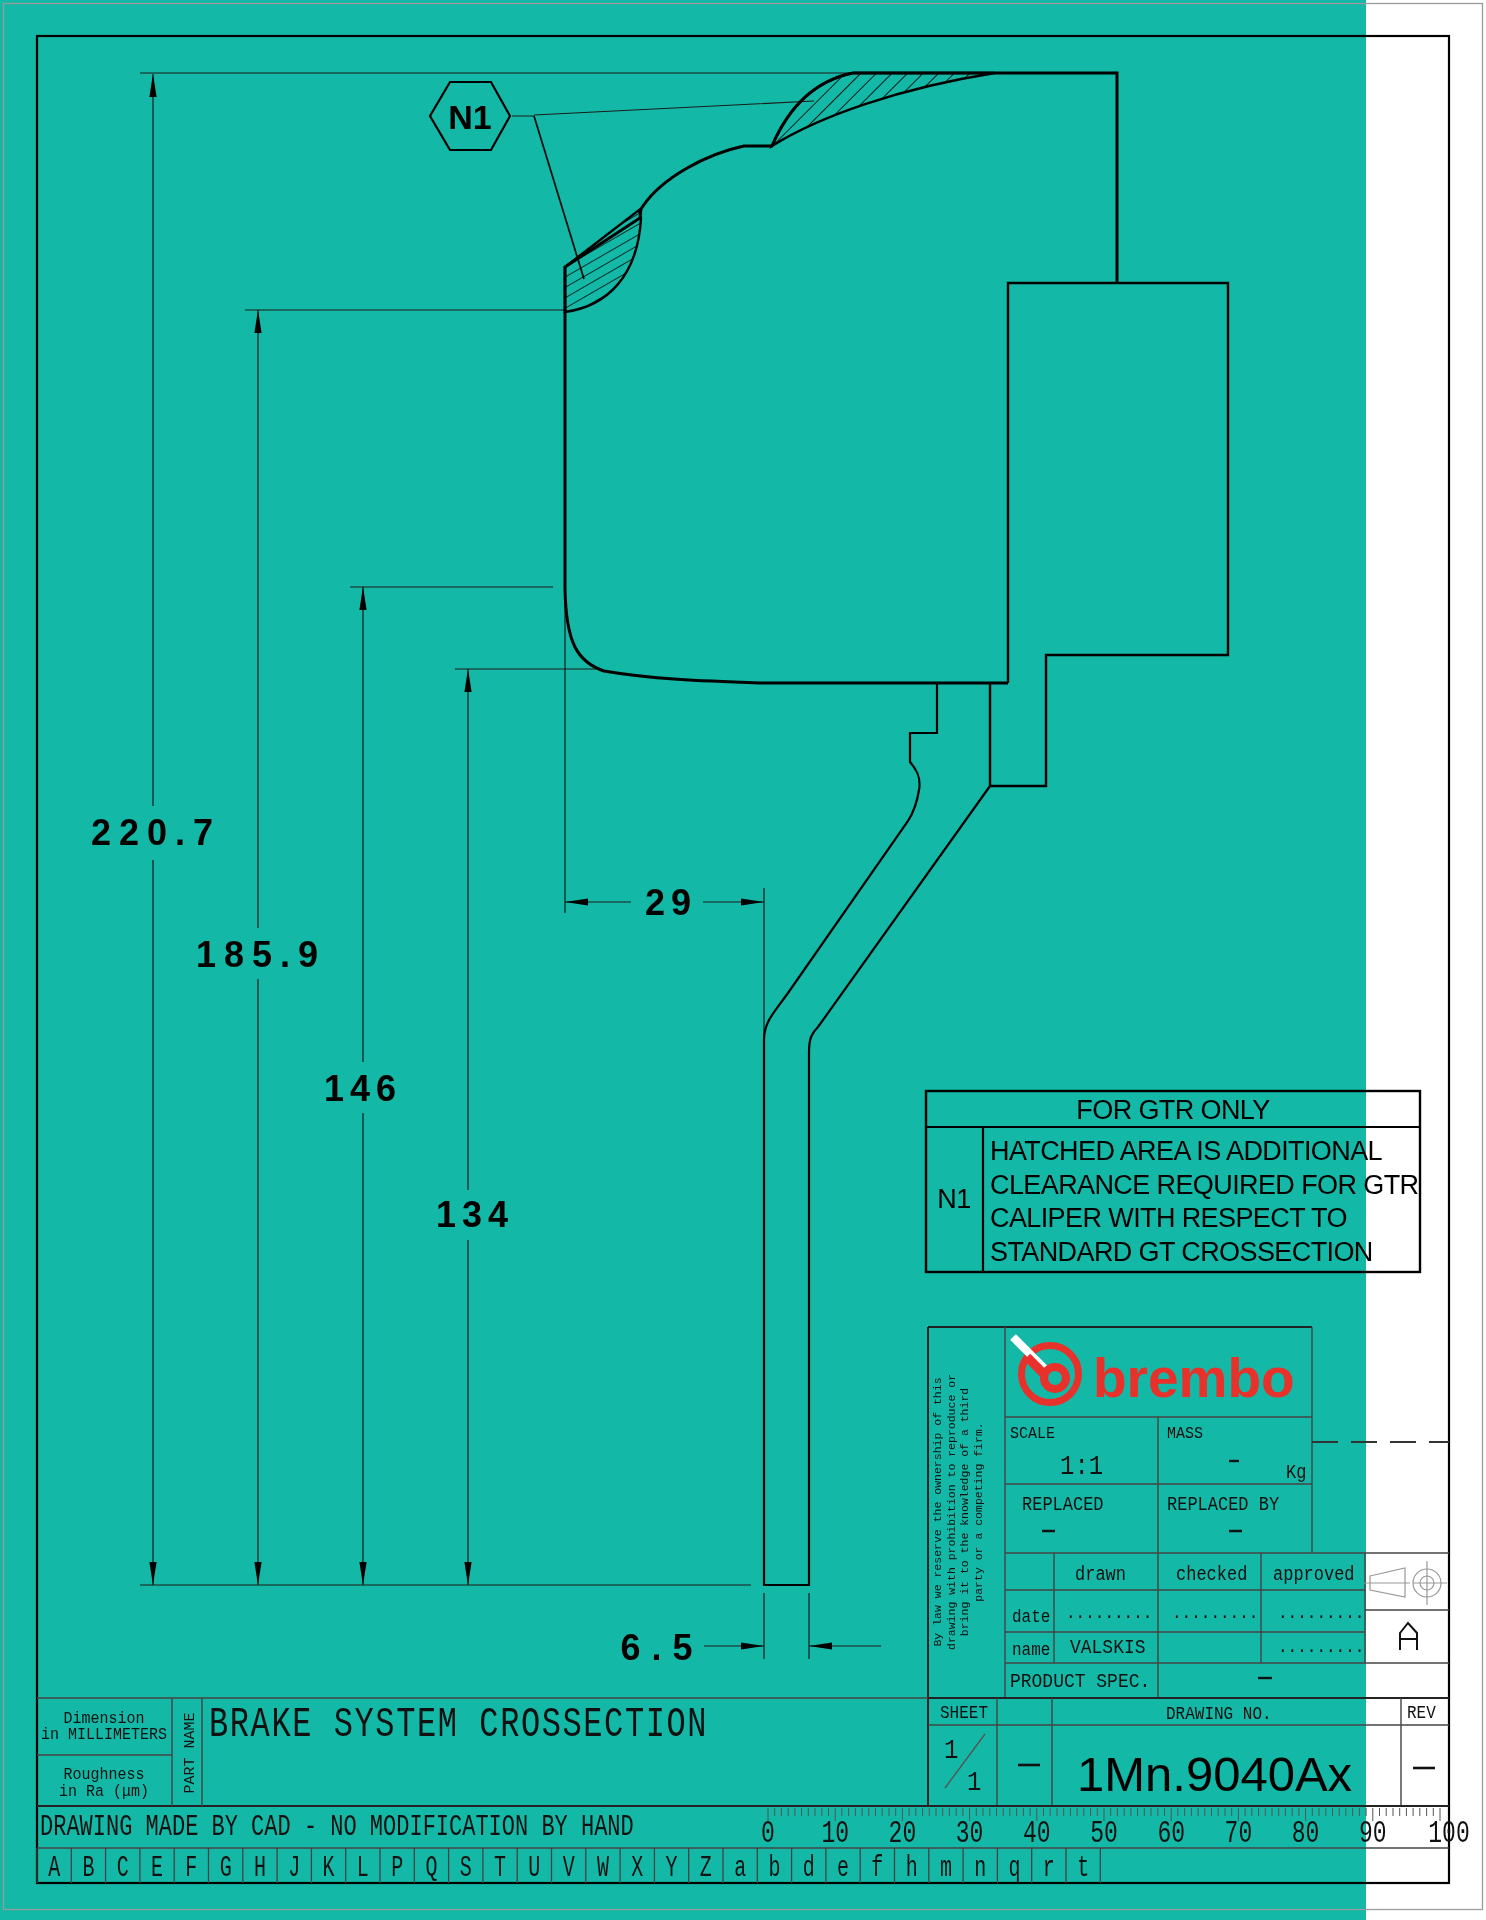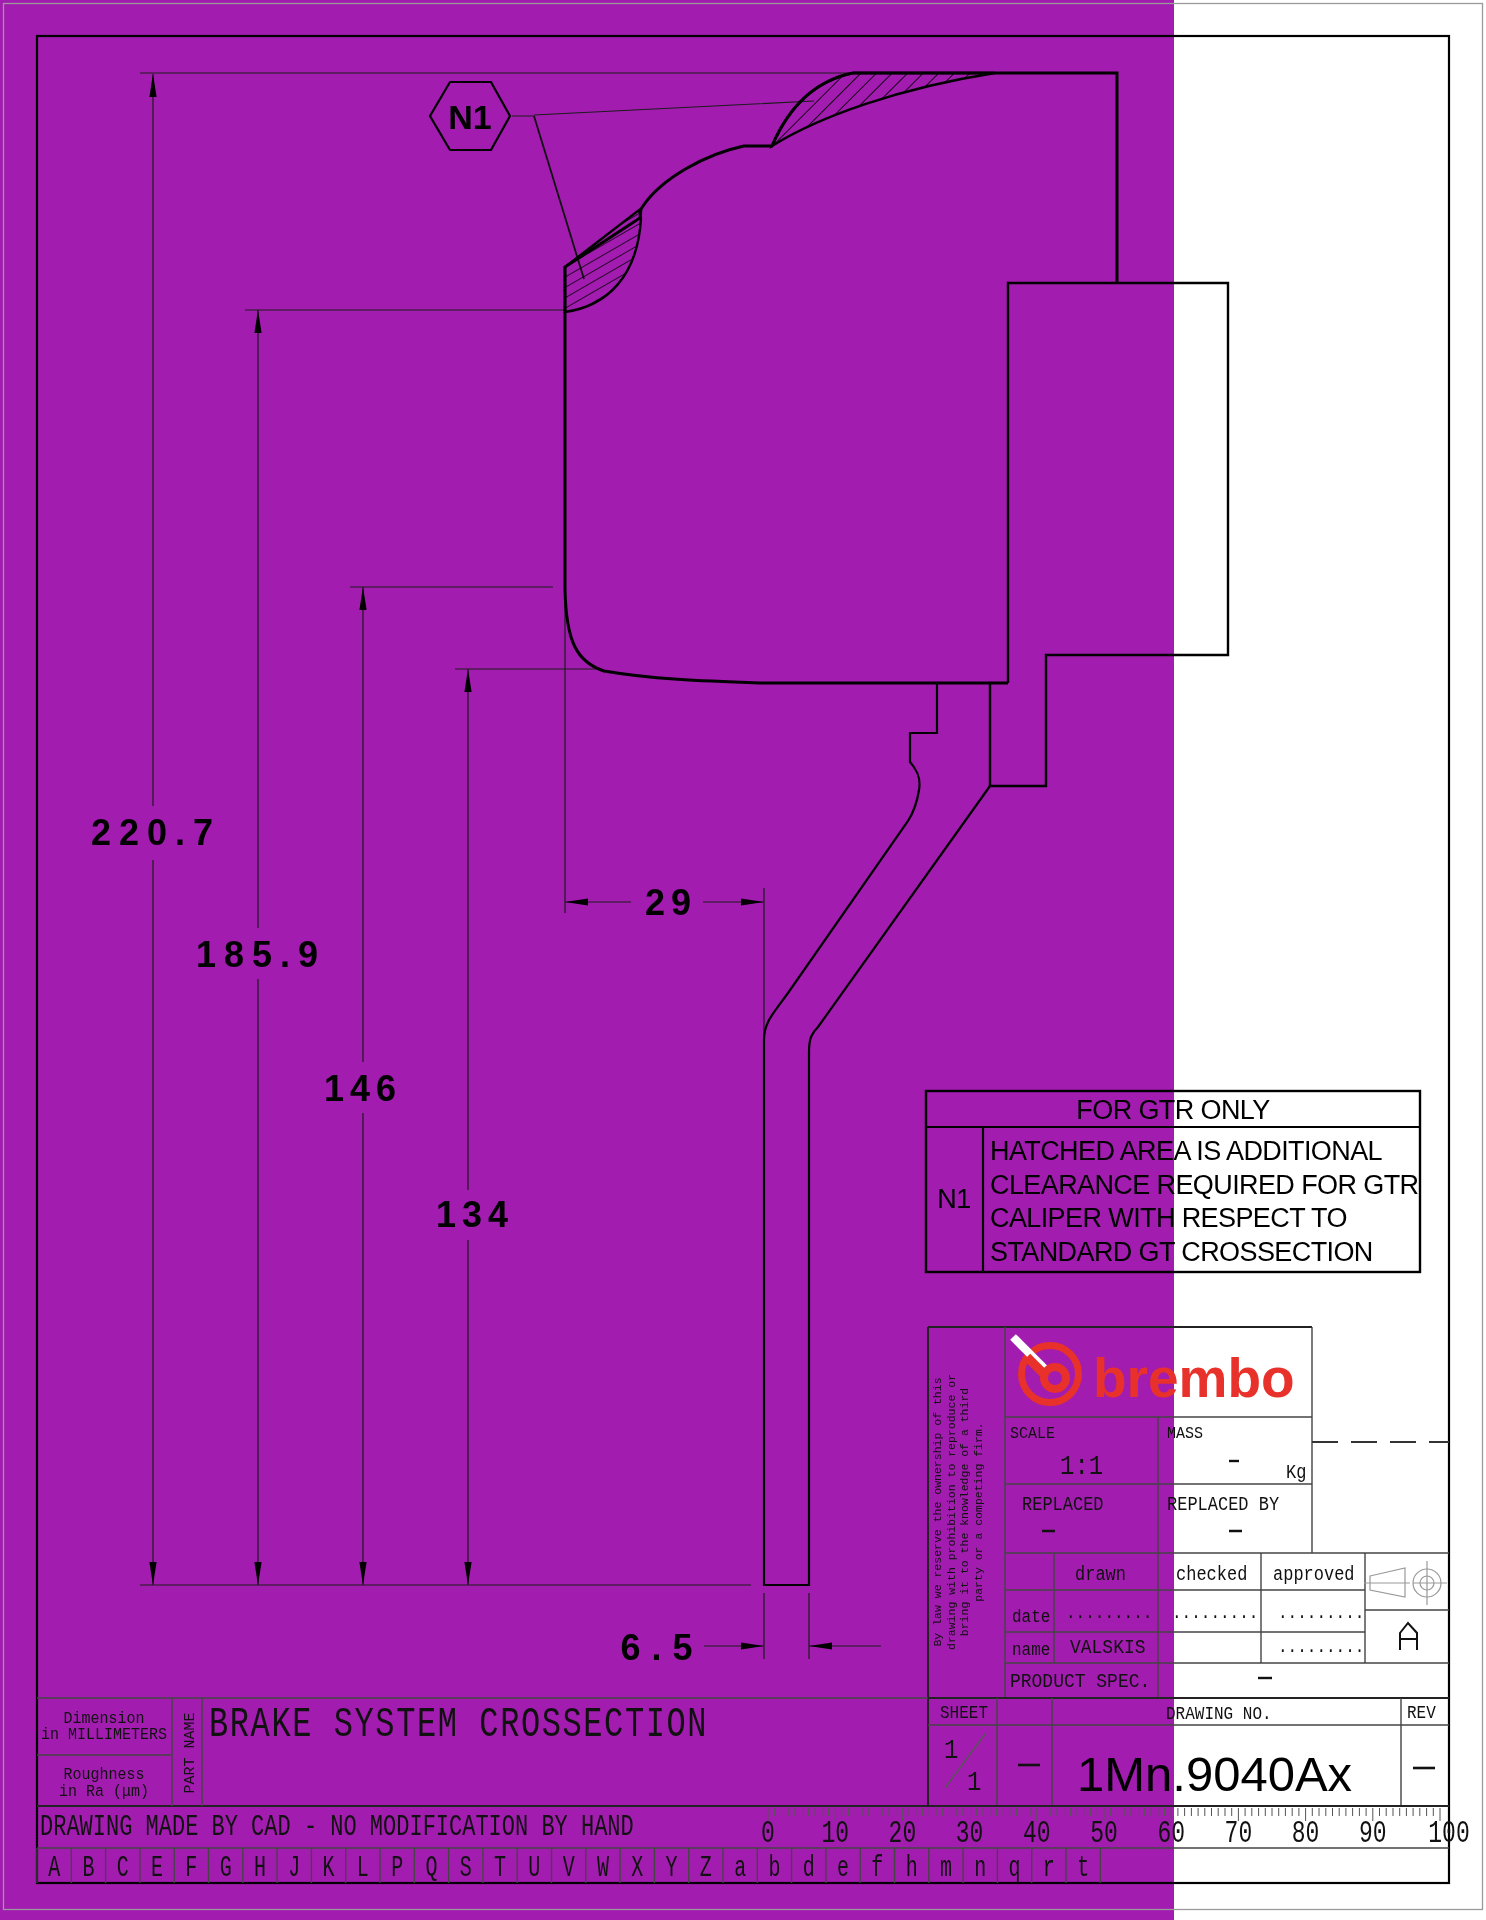--- a/index.html
+++ b/index.html
@@ -1,16 +1,16 @@
 <!DOCTYPE html>
 <html><head>
 <meta charset="utf-8">
 <style>
   html,body { margin:0; padding:0; background:#fff; }
-  #sheet { position:relative; width:1174px; height:1920px; background:#a21caf; }
+  #sheet { position:relative; width:1366px; height:1920px; background:#14b8a6; }
 </style>
 </head>
 <body>
 
 <div id="sheet">
 <svg width="1486" height="1920" viewBox="0 0 1486 1920">
 <defs>
 <pattern id="h1" width="11" height="11" patternUnits="userSpaceOnUse" patternTransform="rotate(45)">
   <line x1="0" y1="0" x2="0" y2="11" stroke="#000" stroke-width="1.7"></line>
 </pattern>

